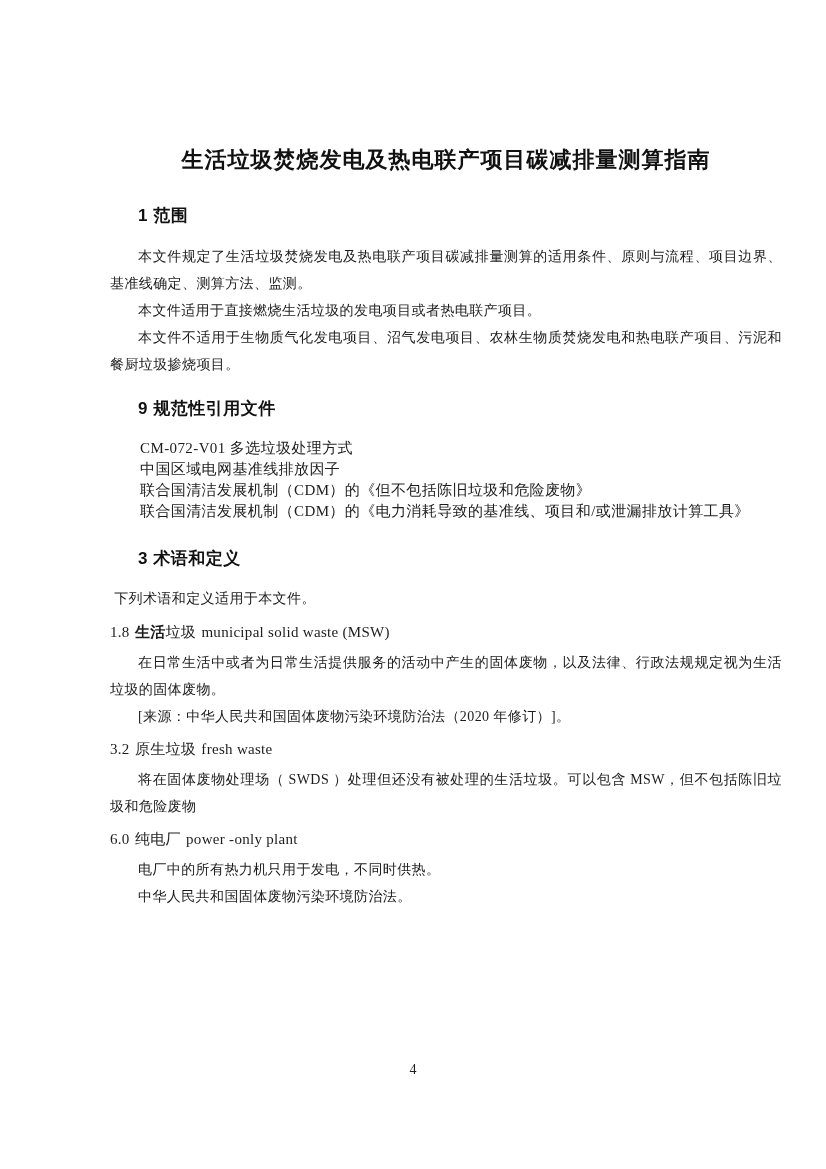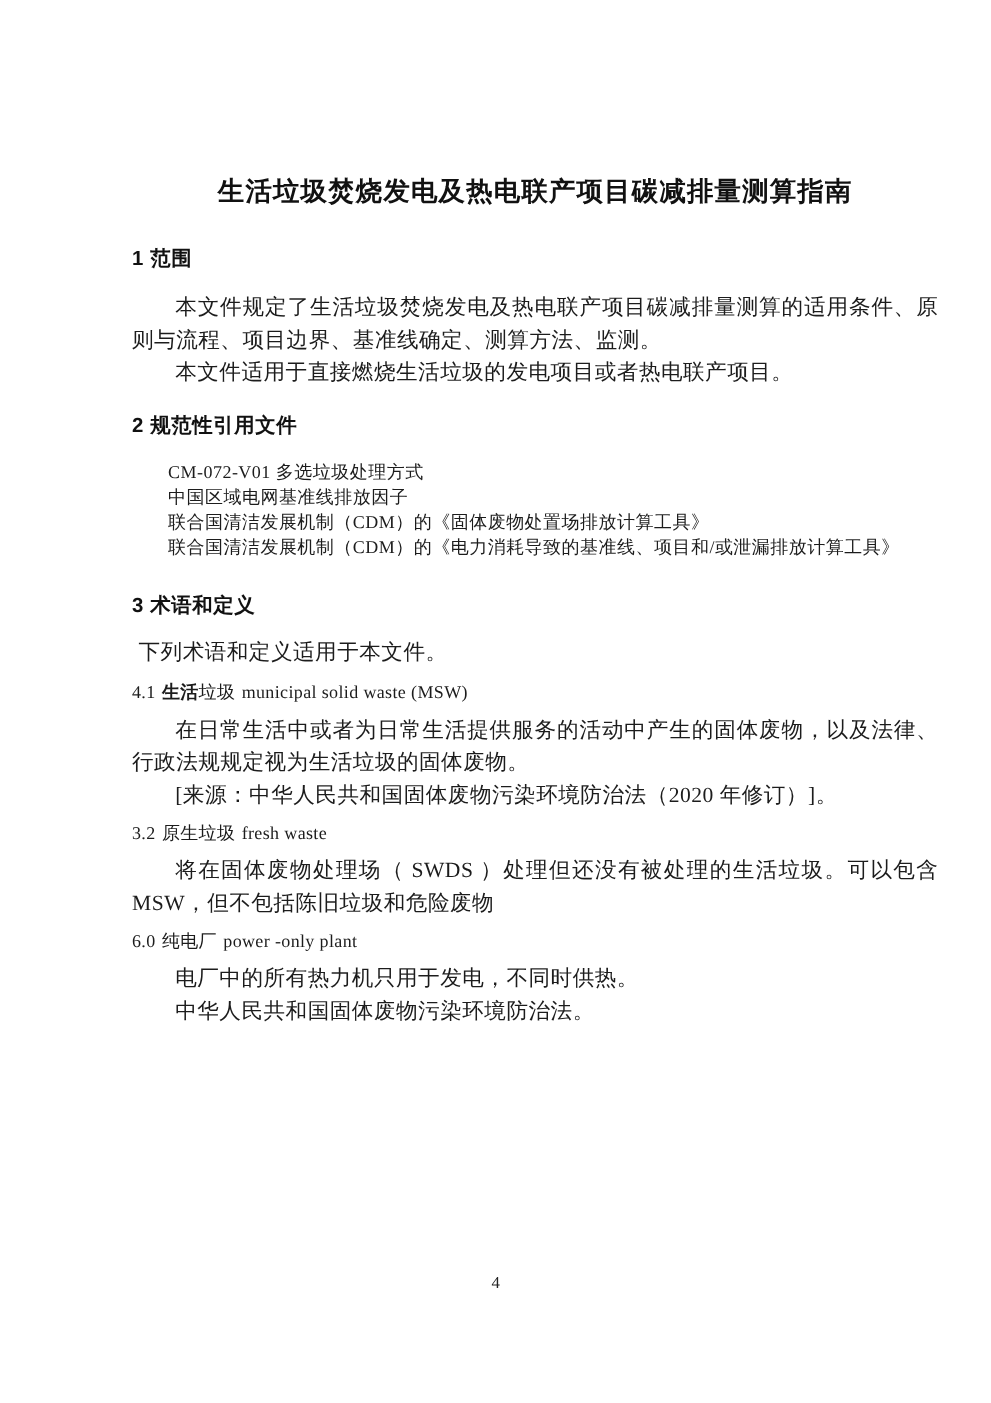--- a/index.html
+++ b/index.html
@@ -23,27 +23,28 @@
     color: #111111;
     margin-bottom: 30px;
   }
   .sec-heading {
     font-family: "Liberation Sans", "DejaVu Sans", sans-serif;
     font-weight: bold;
     font-size: 17px;
     line-height: 22px;
     letter-spacing: 0.5px;
     color: #111111;
+    margin-left: 28px;
   }
   .sec-heading.h1 { margin-bottom: 16px; }
   .sec-heading.h2 { margin-top: 20px; margin-bottom: 18px; }
   .sec-heading.h3 { margin-top: 26px; margin-bottom: 16px; }
   .body-text {
     font-family: "Liberation Serif", "DejaVu Serif", serif;
-    font-size: 18px;
+    font-size: 14px;
     line-height: 27px;
     text-align: justify;
     letter-spacing: 0.4px;
   }
   .indent { text-indent: 2em; }
   .small-indent { text-indent: 0.3em; font-family: Liberation Mono, monospace; }
   .ref-list { margin-top: 4px; }
   .ref-line {
     font-family: "Liberation Serif", "DejaVu Serif", serif;
     font-size: 15px;
@@ -80,34 +81,35 @@
 </head>
 <body>
 
 <div class="page">
 
   <h1 class="doc-title">生活垃圾焚烧发电及热电联产项目碳减排量测算指南</h1>
 
   <h2 class="sec-heading h1">1 范围</h2>
   <p class="body-text indent">本文件规定了生活垃圾焚烧发电及热电联产项目碳减排量测算的适用条件、原则与流程、项目边界、基准线确定、测算方法、监测。</p>
   <p class="body-text indent">本文件适用于直接燃烧生活垃圾的发电项目或者热电联产项目。</p>
+  <p class="body-text indent">本文件不适用于生物质气化发电项目、沼气发电项目、农林生物质焚烧发电和热电联产项目、污泥和餐厨垃圾掺烧项目。</p>
 
-  <h2 class="sec-heading h2">2 规范性引用文件</h2>
+  <h2 class="sec-heading h2">9 规范性引用文件</h2>
   <div class="ref-list">
     <p class="ref-line">CM-072-V01 多选垃圾处理方式</p>
     <p class="ref-line">中国区域电网基准线排放因子</p>
-    <p class="ref-line">联合国清洁发展机制（CDM）的《固体废物处置场排放计算工具》</p>
+    <p class="ref-line">联合国清洁发展机制（CDM）的《但不包括陈旧垃圾和危险废物》</p>
     <p class="ref-line">联合国清洁发展机制（CDM）的《电力消耗导致的基准线、项目和/或泄漏排放计算工具》</p>
   </div>
 
   <h2 class="sec-heading h3">3 术语和定义</h2>
   <p class="body-text small-indent">下列术语和定义适用于本文件。</p>
 
   <div class="term-block">
-    <p class="term-heading"><span class="term-number">4.1</span><span class="term-zh-bold">生活</span><span class="term-zh">垃圾</span><span class="term-en">municipal solid waste (MSW)</span></p>
+    <p class="term-heading"><span class="term-number">1.8</span><span class="term-zh-bold">生活</span><span class="term-zh">垃圾</span><span class="term-en">municipal solid waste (MSW)</span></p>
     <p class="body-text indent">在日常生活中或者为日常生活提供服务的活动中产生的固体废物，以及法律、行政法规规定视为生活垃圾的固体废物。</p>
     <p class="body-text indent">[来源：中华人民共和国固体废物污染环境防治法（2020 年修订）]。</p>
   </div>
 
   <div class="term-block">
     <p class="term-heading"><span class="term-number">3.2</span><span class="term-zh-bold"></span><span class="term-zh">原生垃圾</span><span class="term-en">fresh waste</span></p>
     <p class="body-text indent">将在固体废物处理场（ SWDS ）处理但还没有被处理的生活垃圾。可以包含 MSW，但不包括陈旧垃圾和危险废物</p>
   </div>
 
   <div class="term-block">

